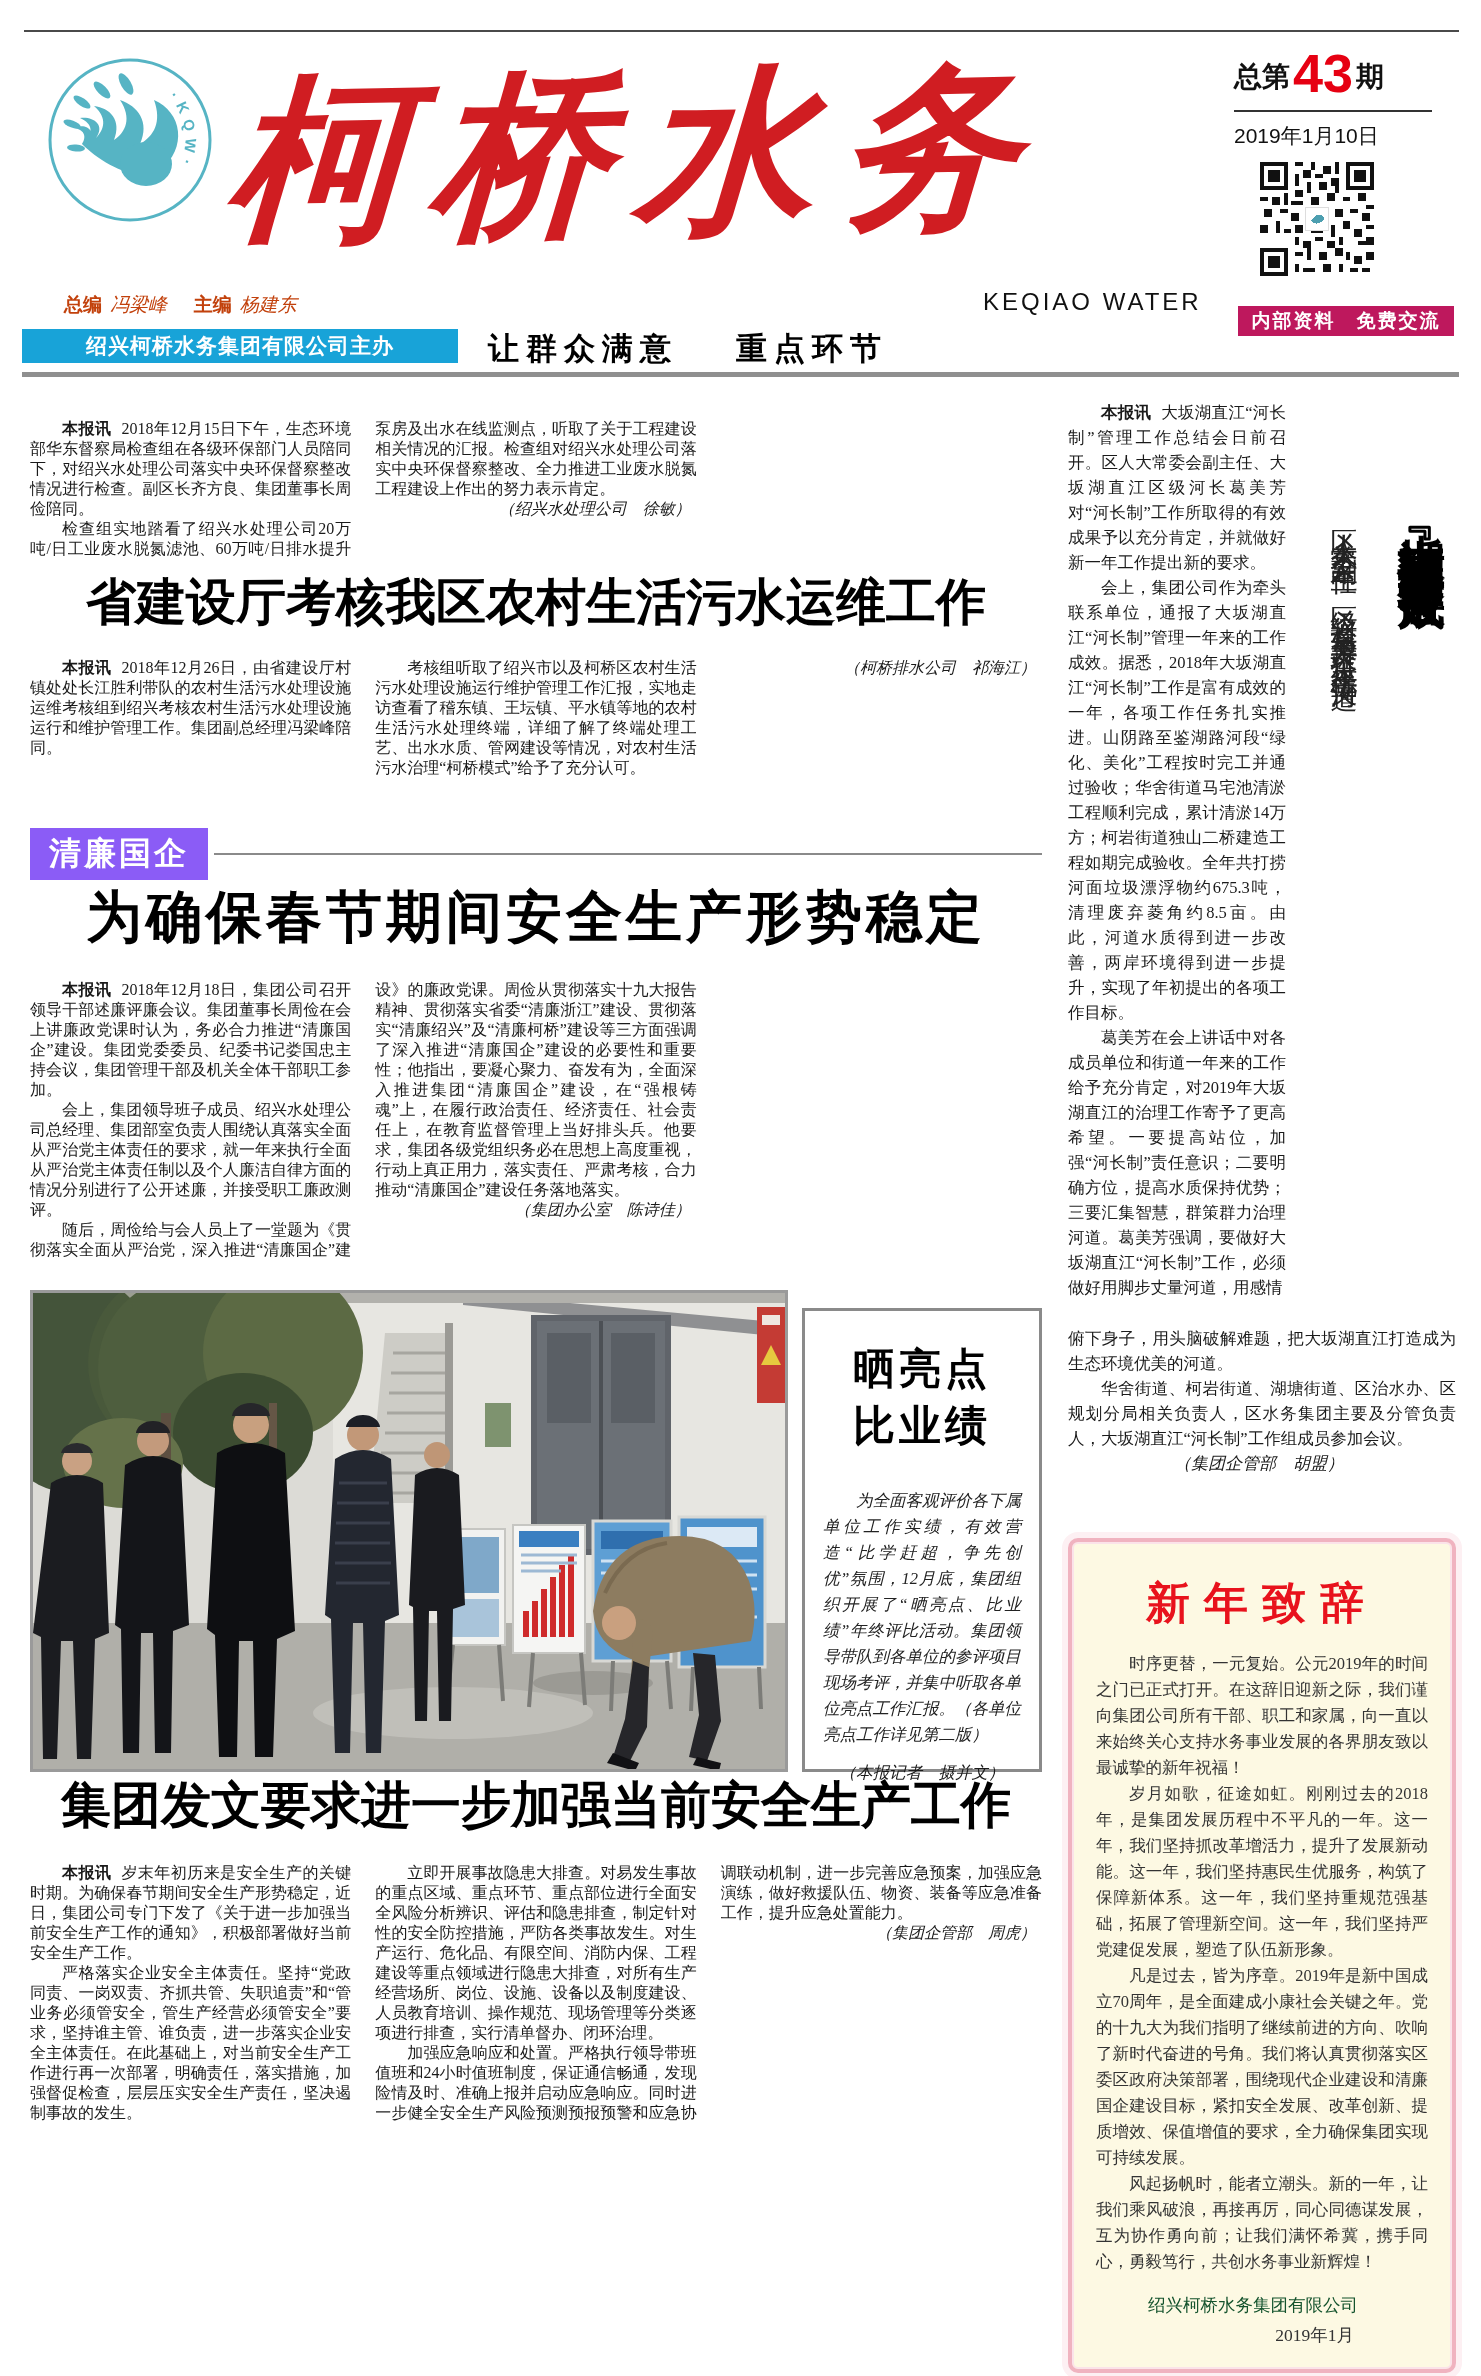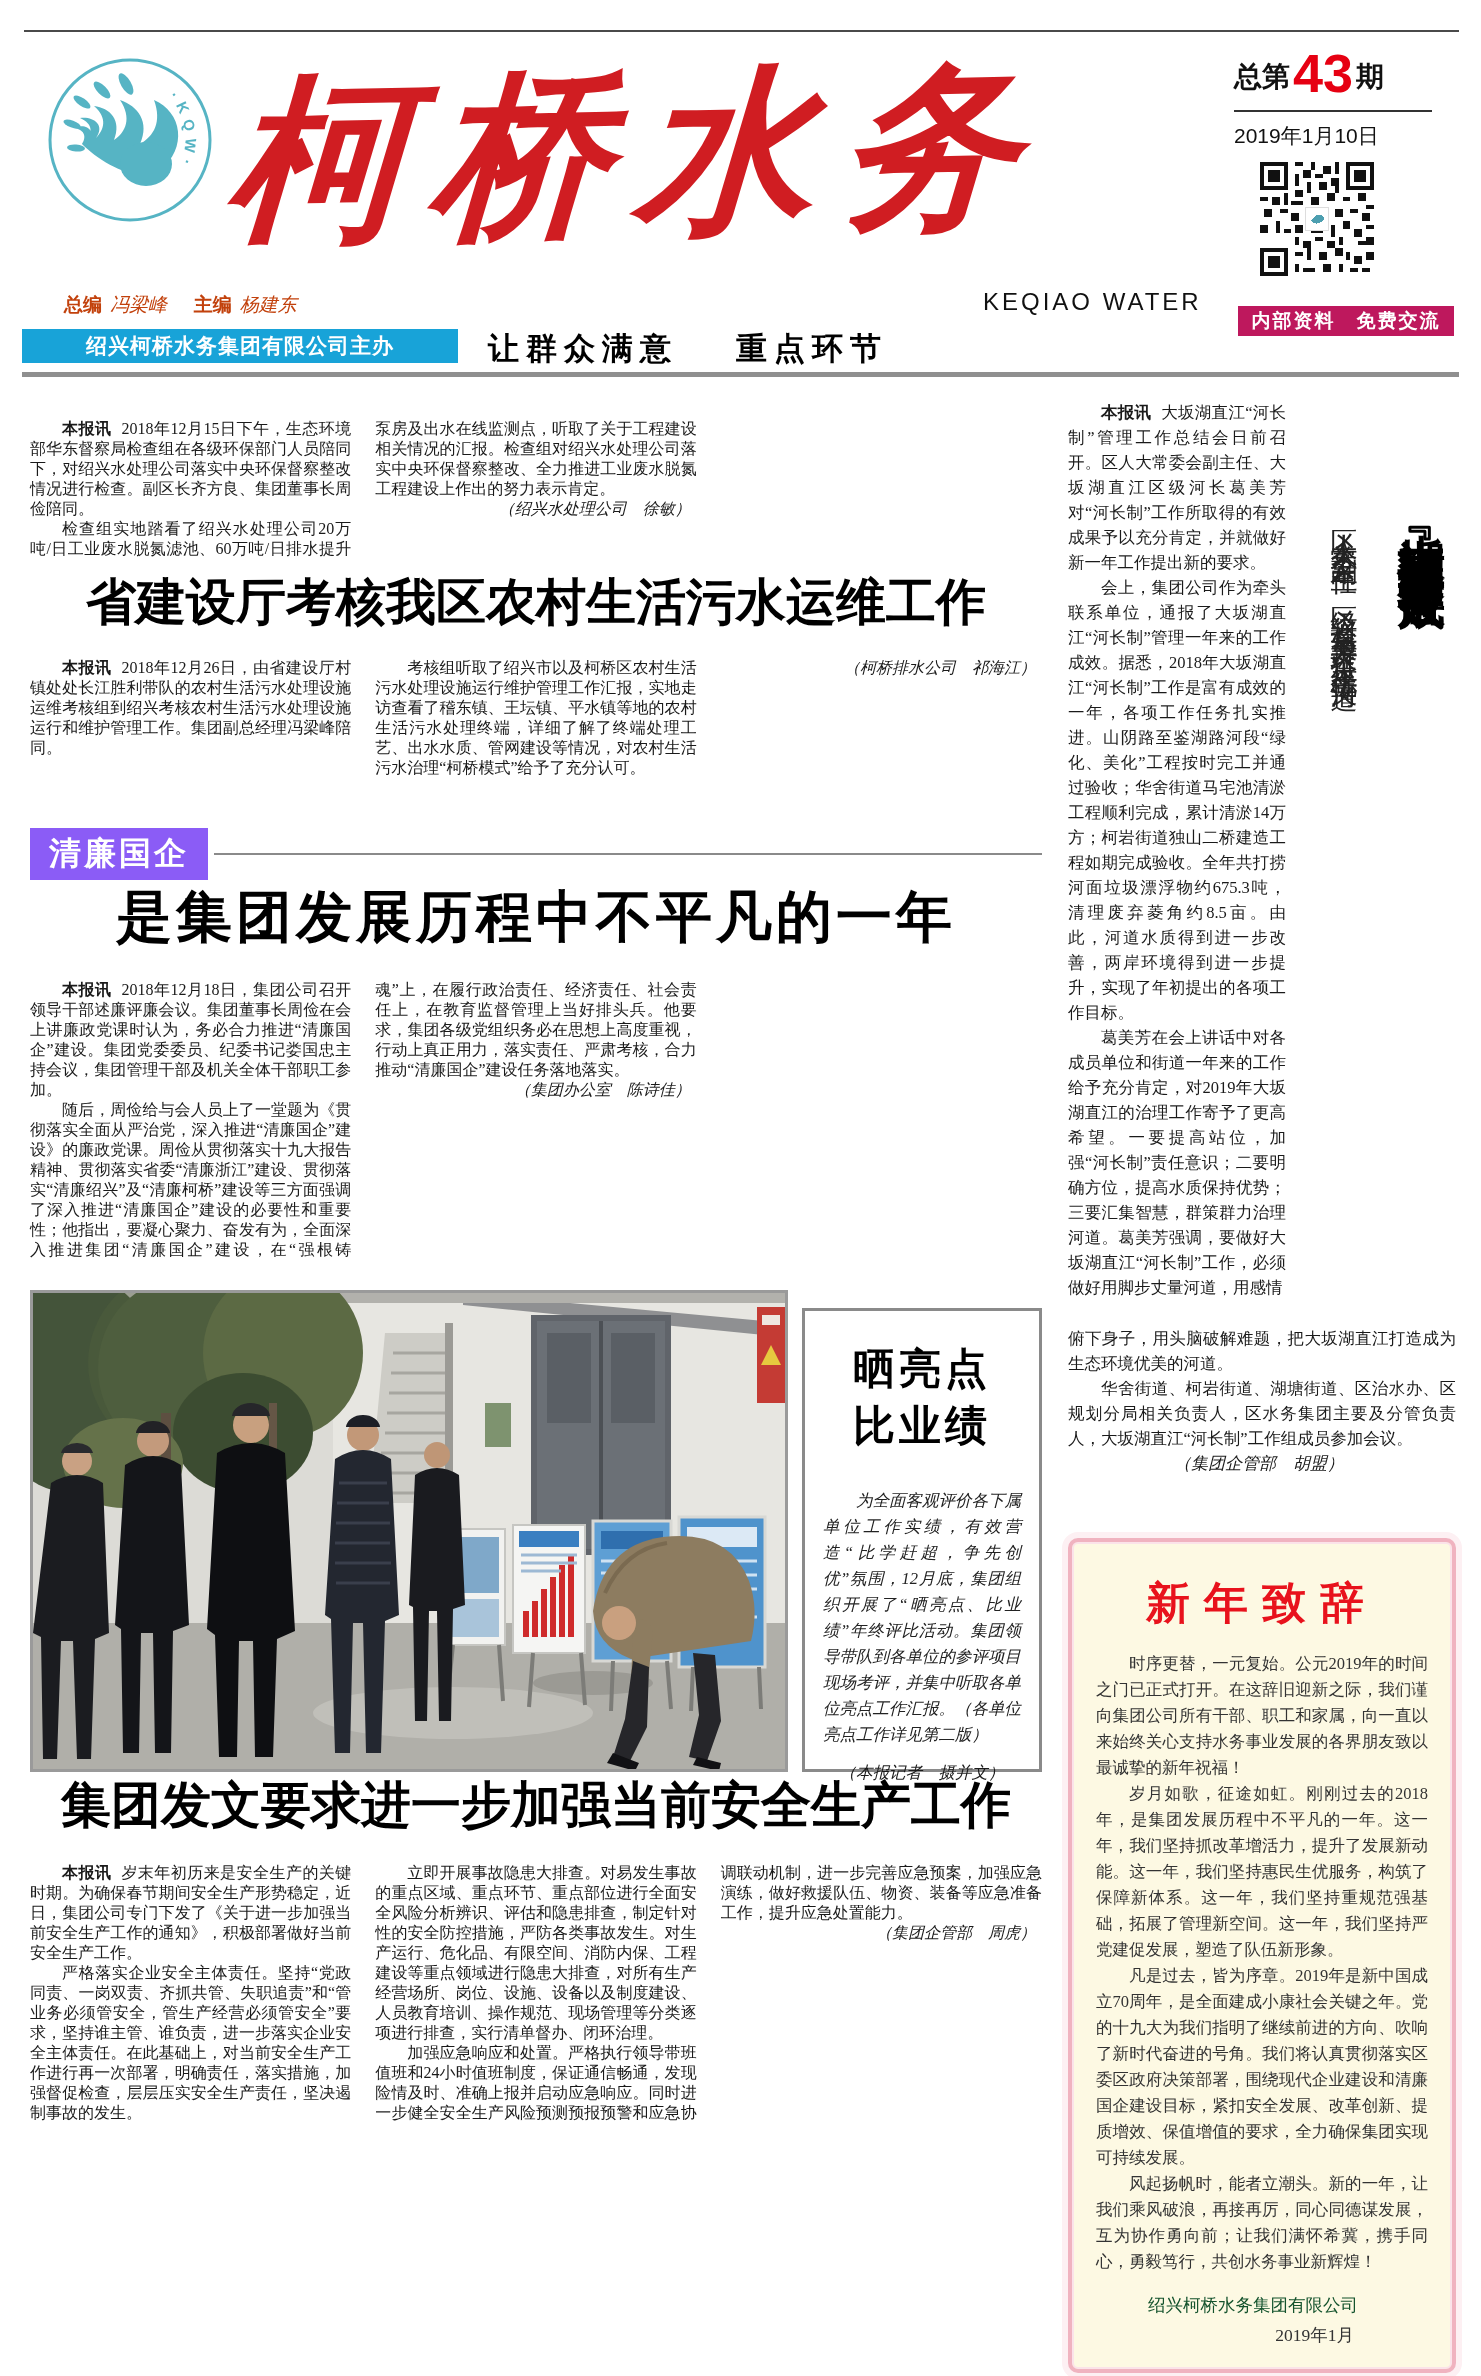--- a/index.html
+++ b/index.html
@@ -234,24 +234,24 @@
         <p class="sig">（柯桥排水公司　祁海江）</p>
       </div>
     </article>
 
     <div class="badge-row">
       <div class="section-badge">清廉国企</div>
       <div class="badge-rule"></div>
     </div>
 
     <article>
-      <h2 class="headline hl-integrity">是集团发展历程中不平凡的一年</h2>
+      <h2 class="headline hl-integrity">为确保春节期间安全生产形势稳定</h2>
       <div class="body-cols h-integrity-body">
         <p class="lead"><b>本报讯</b><span>2018年12月18日，集团公司召开领导干部述廉评廉会议。集团董事长周俭在会上讲廉政党课时认为，务必合力推进“清廉国企”建设。集团党委委员、纪委书记娄国忠主持会议，集团管理干部及机关全体干部职工参加。</span></p>
-        <span><p>随后，周俭给与会人员上了一堂题为《贯彻落实全面从严治党，深入推进“清廉国企”建设》的廉政党课。周俭从贯彻落实十九大报告精神、贯彻落实省委“清廉浙江”建设、贯彻落实“清廉绍兴”及“清廉柯桥”建设等三方面强调了深入推进“清廉国企”建设的必要性和重要性；他指出，要凝心聚力、奋发有为，全面深入推进集团“清廉国企”建设，在“强根铸魂”上，在履行政治责任、经济责任、社会责任上，在教育监督管理上当好排头兵。他要求，集团各级党组织务必在思想上高度重视，行动上真正用力，落实责任、严肃考核，合力推动“清廉国企”建设任务落地落实。</p></span>
+        <span><p>会上，集团领导班子成员、绍兴水处理公司总经理、集团部室负责人围绕认真落实全面从严治党主体责任的要求，就一年来执行全面从严治党主体责任制以及个人廉洁自律方面的情况分别进行了公开述廉，并接受职工廉政测评。</p><p>随后，周俭给与会人员上了一堂题为《贯彻落实全面从严治党，深入推进“清廉国企”建设》的廉政党课。周俭从贯彻落实十九大报告精神、贯彻落实省委“清廉浙江”建设、贯彻落实“清廉绍兴”及“清廉柯桥”建设等三方面强调了深入推进“清廉国企”建设的必要性和重要性；他指出，要凝心聚力、奋发有为，全面深入推进集团“清廉国企”建设，在“强根铸魂”上，在履行政治责任、经济责任、社会责任上，在教育监督管理上当好排头兵。他要求，集团各级党组织务必在思想上高度重视，行动上真正用力，落实责任、严肃考核，合力推动“清廉国企”建设任务落地落实。</p></span>
         <p class="sig">（集团办公室　陈诗佳）</p>
       </div>
     </article>
 
     <div class="photo-row">
       <div class="photo-frame">
         <svg viewBox="0 0 752 476" width="752" height="476" preserveAspectRatio="none">
           <rect width="752" height="476" fill="#dcdbd6"></rect>
           <rect x="300" y="0" width="452" height="340" fill="#e7e6e1"></rect>
           <polygon points="430,0 752,30 752,44 430,12" fill="#8f9092"></polygon>

